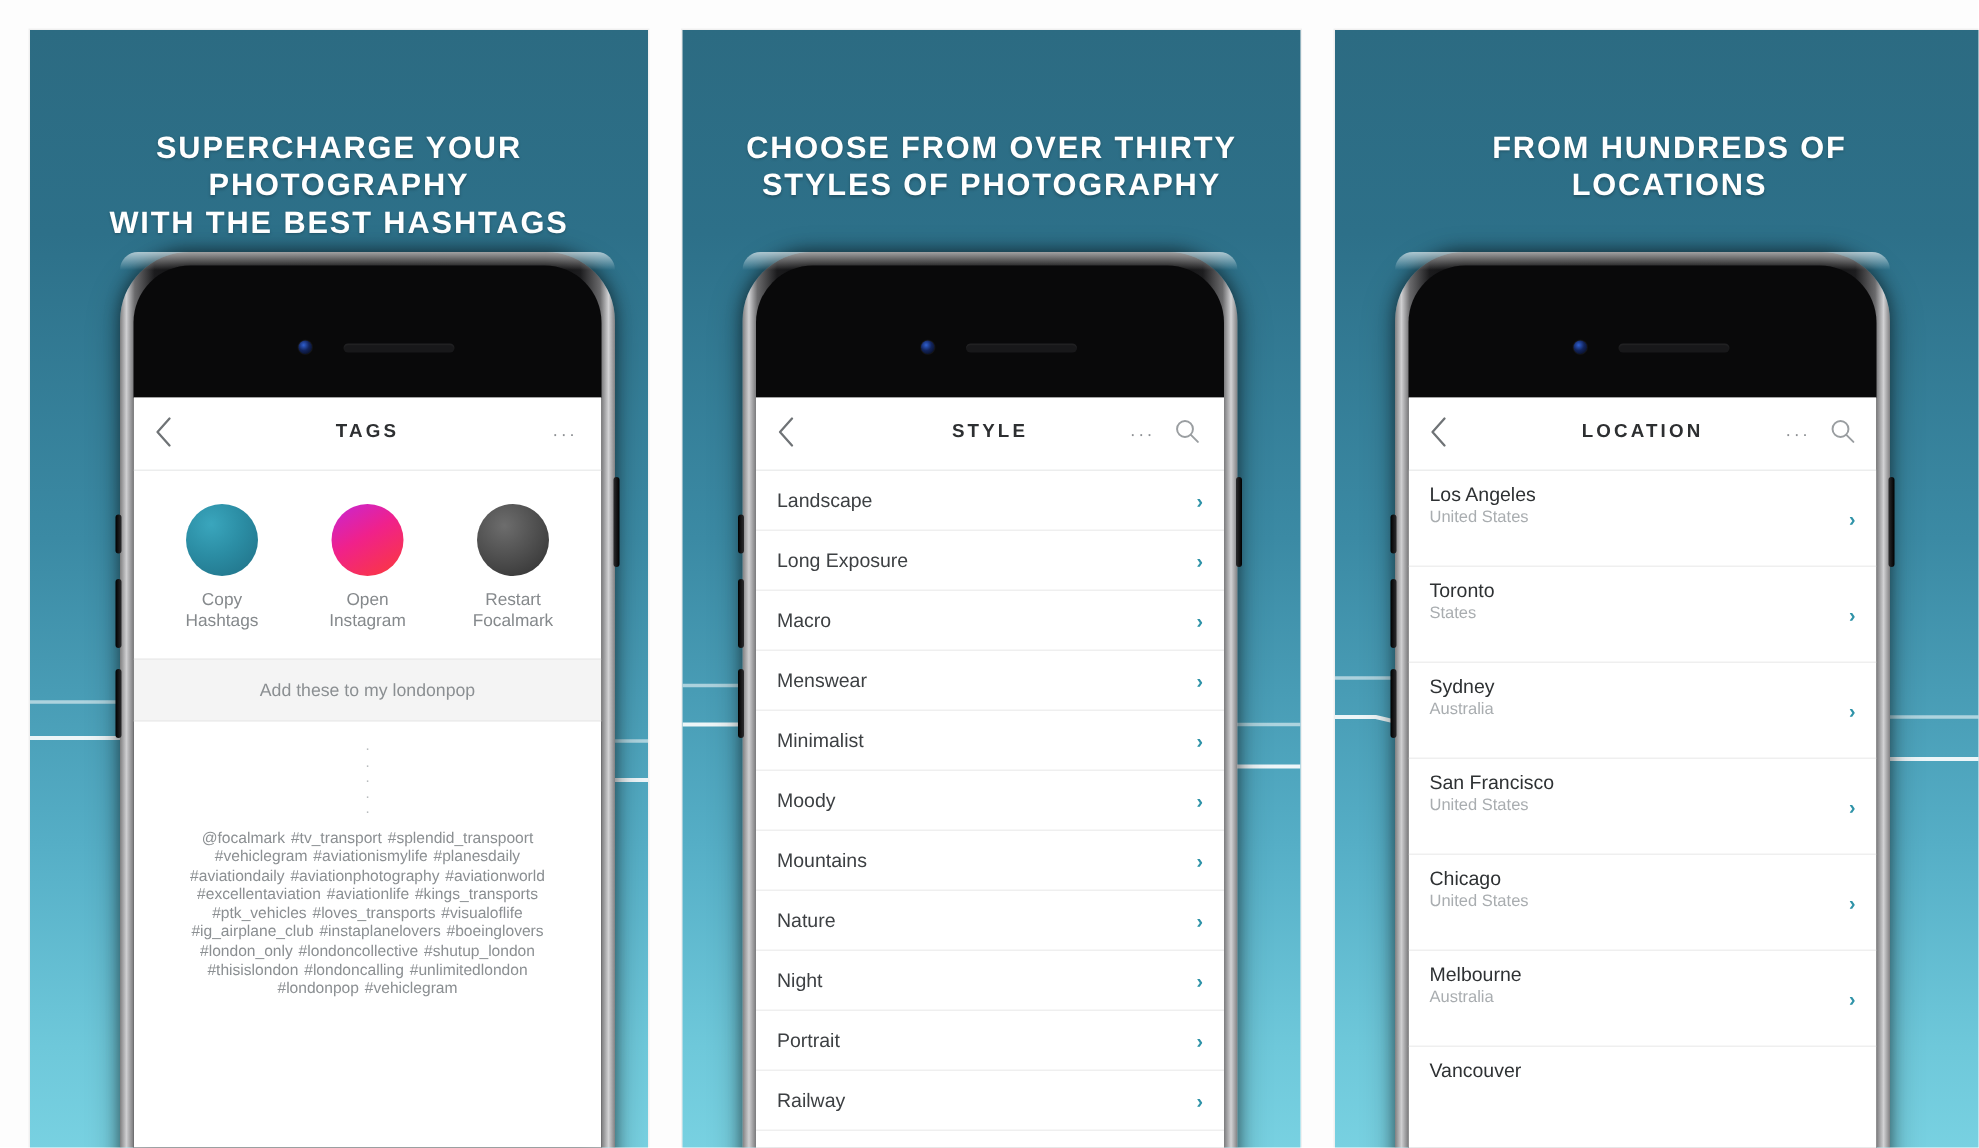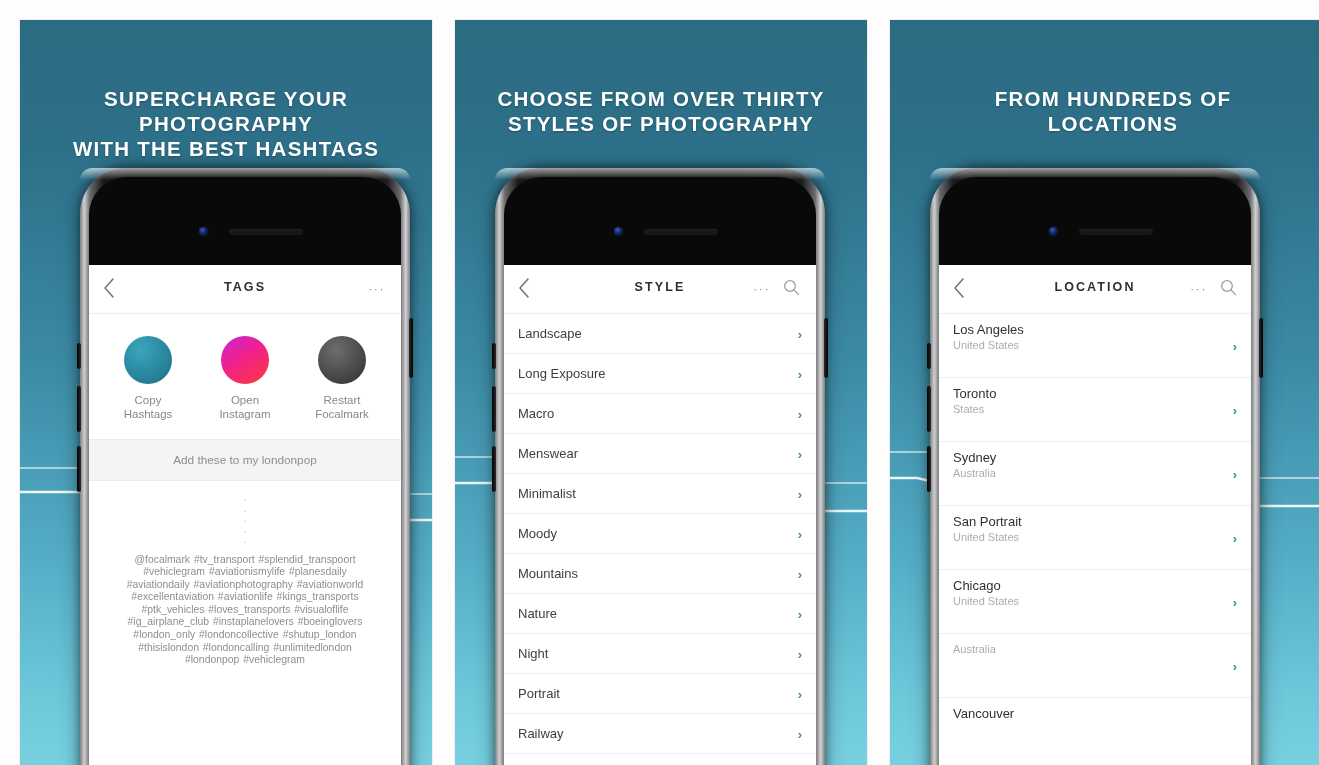--- a/index.html
+++ b/index.html
@@ -351,30 +351,31 @@
                 <div class="row-city">Toronto</div>
                 <div class="row-country">States</div>
                 <div class="chev">›</div>
               </div>
               <div class="row row-loc">
                 <div class="row-city">Sydney</div>
                 <div class="row-country">Australia</div>
                 <div class="chev">›</div>
               </div>
               <div class="row row-loc">
-                <div class="row-city">San Portrait</div>
+                <div class="row-city">San Francisco</div>
                 <div class="row-country">United States</div>
                 <div class="chev">›</div>
               </div>
               <div class="row row-loc">
                 <div class="row-city">Chicago</div>
                 <div class="row-country">United States</div>
                 <div class="chev">›</div>
               </div>
               <div class="row row-loc">
+                <div class="row-city">Melbourne</div>
                 <div class="row-country">Australia</div>
                 <div class="chev">›</div>
               </div>
               <div class="row row-loc row-empty-tall">
                 <div class="row-city">Vancouver</div>
                 <div class="row-country"></div>
               </div>
             </div>
 
         </div>

